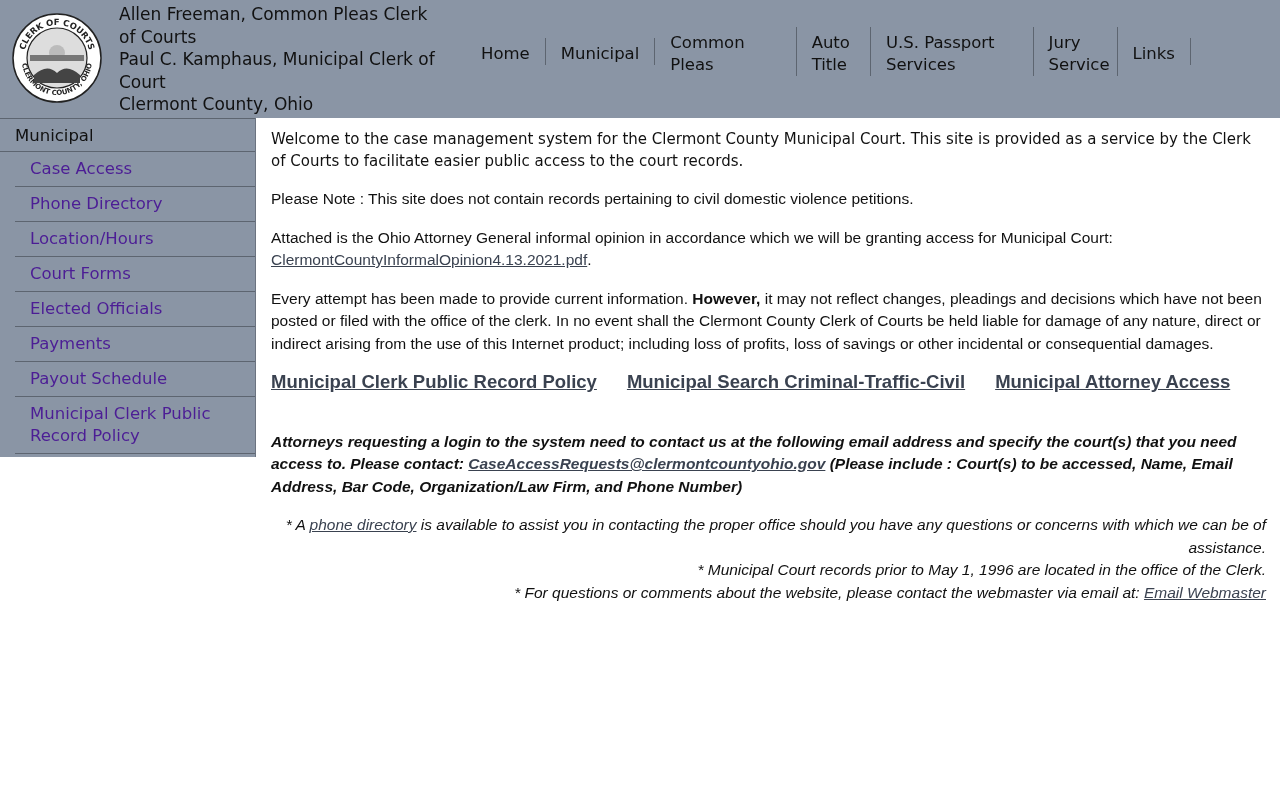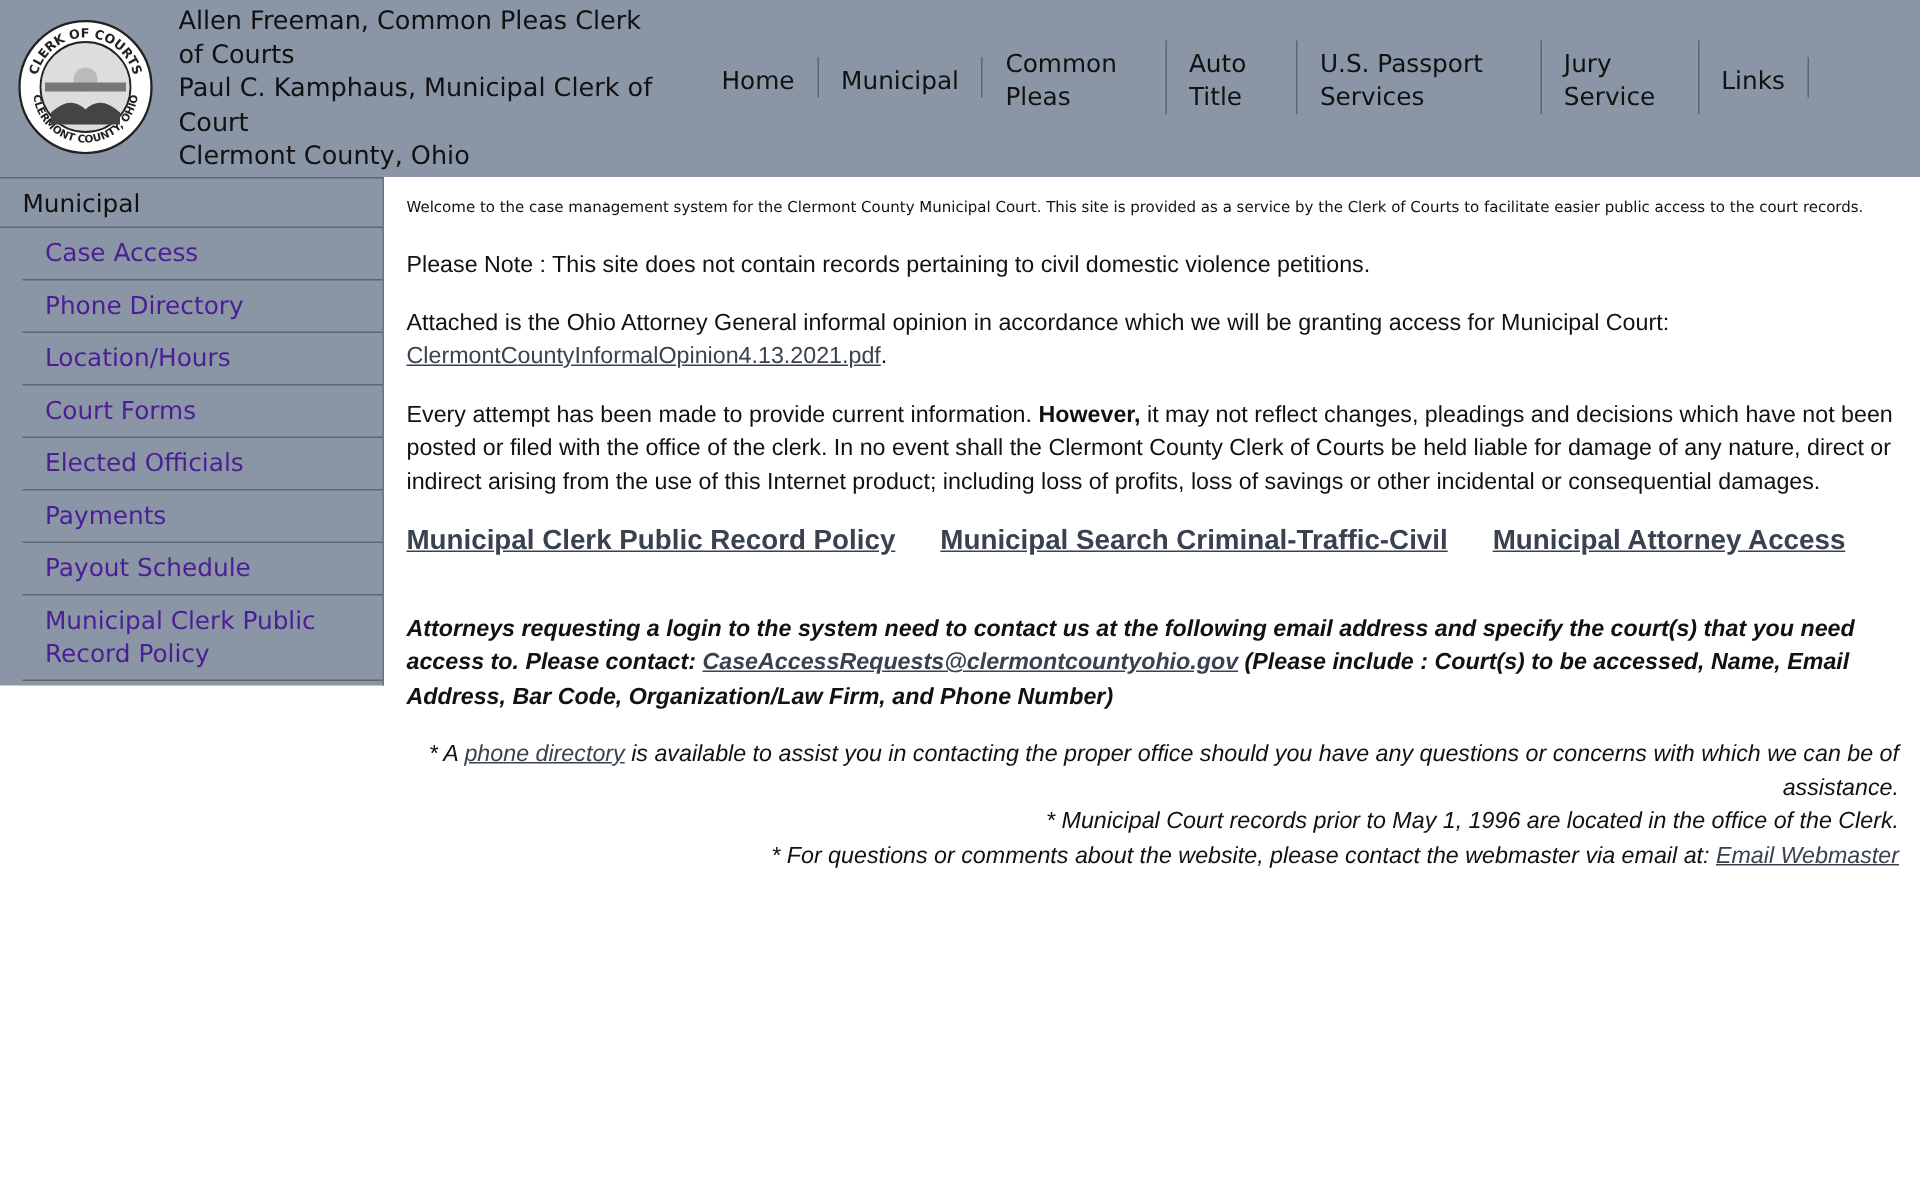--- a/index.html
+++ b/index.html
@@ -45,21 +45,21 @@
     border-bottom: 1px solid #5d6570;
     font-size: 16.5px; line-height: 22px; color: #4c1d95; cursor: pointer;
     min-height: 33.5px;
   }
 
   .content {
     position: absolute; left: 271px; top: 128px; width: 995px;
     font-family: "Liberation Sans", sans-serif; font-size: 15.5px; line-height: 22.5px; color: #111;
   }
   .content p { margin-bottom: 16px; }
-  .welcome { font-family: "DejaVu Sans", sans-serif; font-size: 10px; line-height: 22px; }
+  .welcome { font-family: "DejaVu Sans", sans-serif; font-size: 15px; line-height: 22px; }
   .note { font-weight: normal; }
   a.lnk { color: #3a4250; text-decoration: underline; cursor: pointer; }
   .biglinks { display: flex; gap: 30px; margin: 2px 0 18px 0; }
   .biglinks a { font-size: 18.5px; font-weight: bold; color: #3a4250; text-decoration: underline; }
   .attorneys { font-weight: bold; font-style: italic; margin-top: 37px; }
   .footnotes { font-style: italic; text-align: right; }
   .footnotes div { display: block; }
 </style>
 </head>
 <body>
@@ -79,27 +79,27 @@
     <path d="M22,62 Q35,50 45,60 Q55,50 68,62 L68,70 L22,70 Z" fill="#444"></path>
   </svg>
   <div class="clerk-lines">
     <div>Allen Freeman, Common Pleas Clerk of Courts</div>
     <div>Paul C. Kamphaus, Municipal Clerk of Court</div>
     <div>Clermont County, Ohio</div>
   </div>
   <nav class="topnav">
     <div class="nav-item">Home</div>
     <div class="nav-item">Municipal</div>
-    <div class="nav-item" style="padding-right:32px">Common
+    <div class="nav-item" style="padding-right:51px">Common
 Pleas</div>
-    <div class="nav-item" style="padding-right:33px">Auto
+    <div class="nav-item" style="padding-right:20px">Auto
 Title</div>
     <div class="nav-item" style="padding-right:38px">U.S. Passport
 Services</div>
-    <div class="nav-item" style="padding-right:28px">Jury
+    <div class="nav-item" style="padding-right:7px">Jury
 Service</div>
     <div class="nav-item">Links</div>
   </nav>
 </div>
 
 <aside class="sidebar">
   <div class="side-head">Municipal</div>
   <ul class="side-list">
     <li class="side-item">Case Access</li>
     <li class="side-item">Phone Directory</li>

